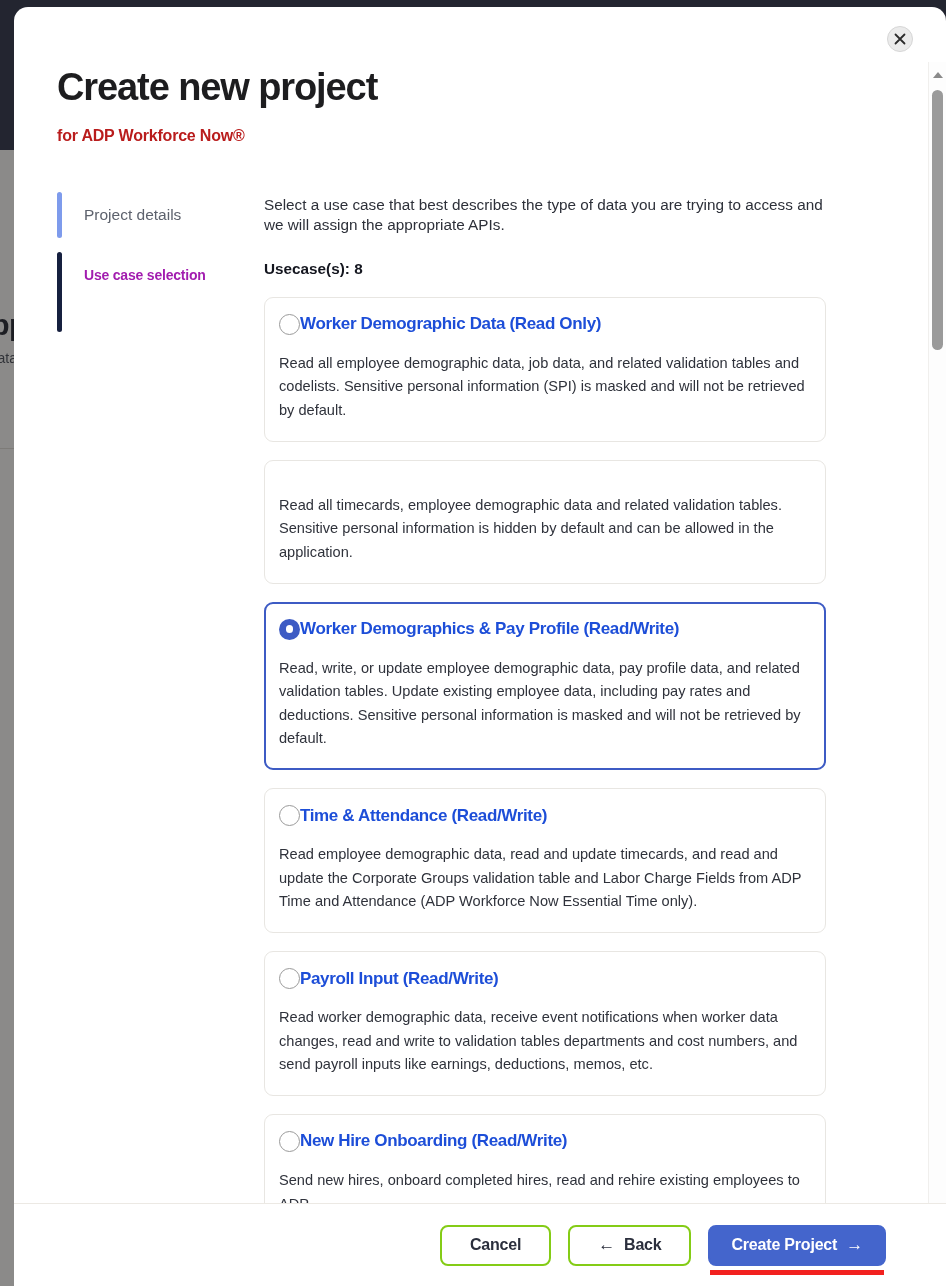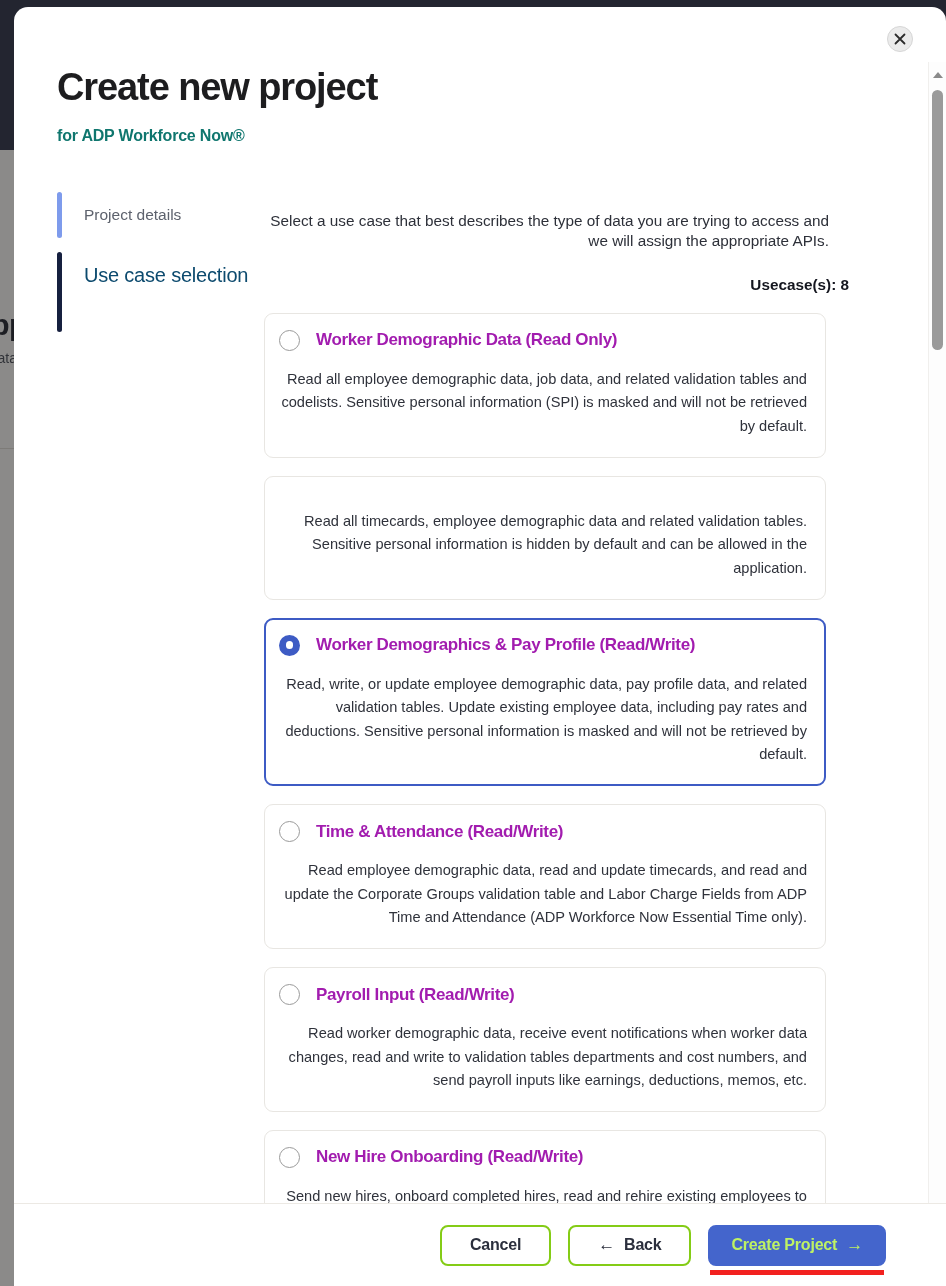--- a/index.html
+++ b/index.html
@@ -58,35 +58,35 @@
   }
   .close-btn svg { display: block; }
 
   .modal-header { position: absolute; left: 43px; top: 60px; }
   .modal-title {
     font-size: 38px; font-weight: 800; color: #1d1d1f;
     letter-spacing: -1.1px; line-height: 1.1;
   }
   .modal-subtitle {
     margin-top: 18px;
-    font-size: 16px; font-weight: 700; color: #0f766e; letter-spacing: -0.2px;
+    font-size: 16px; font-weight: 700; color: #b91c1c; letter-spacing: -0.2px;
   }
 
   
   .steps { position: absolute; left: 43px; top: 185px; width: 210px; }
   .step { display: flex; align-items: flex-start; margin-bottom: 14px; }
   .step-bar { width: 5px; border-radius: 3px; flex: none; }
   .step-1 .step-bar { height: 46px; background: #7e9bec; }
   .step-2 .step-bar { height: 80px; background: #16203f; }
   .step-label { margin-left: 22px; font-size: 15.5px; line-height: 46px; }
   .step-1 .step-label { color: #5d626d; font-weight: 400; }
-  .step-2 .step-label { color: #0c4a6e; font-weight: 400; font-size: 20px; letter-spacing: -0.2px; }
-
-  
-  .content { position: absolute; left: 250px; top: 204px; width: 585px; text-align: right; }
+  .step-2 .step-label { color: #a21caf; font-weight: 700; font-size: 14px; letter-spacing: -0.2px; }
+
+  
+  .content { position: absolute; left: 250px; top: 188px; width: 585px; }
   .intro {
     font-size: 15.3px; color: #2d3039; line-height: 1.33;
     width: 565px;
   }
   .usecase-count {
     margin-top: 24px; font-size: 15.3px; font-weight: 700; color: #14161f;
   }
 
   .cards { margin-top: 19px; }
   .card {
@@ -107,22 +107,22 @@
     cursor: pointer;
   }
   .radio.on {
     border: none; background: #3d5bc4;
     display: flex; align-items: center; justify-content: center;
   }
   .radio.on::after {
     content: ""; width: 7.5px; height: 7.5px; border-radius: 50%; background: #fff;
   }
   .card-title {
-    margin-left: 16px;
-    font-size: 17px; font-weight: 700; color: #a21caf; letter-spacing: -0.35px;
+    margin-left: 0;
+    font-size: 17px; font-weight: 700; color: #1d4ed8; letter-spacing: -0.35px;
   }
   .card-desc {
     margin-top: 17px; margin-left: 0;
     font-size: 14.6px; color: #2f323b; line-height: 1.62;
   }
 
   
   .scroll-viewport {
     position: absolute; left: 0; top: 0; width: 916px; height: 1196px;
     overflow: hidden;
@@ -163,21 +163,21 @@
     border-radius: 8px; font-size: 16px; font-weight: 700;
     letter-spacing: -0.2px; cursor: pointer;
     display: flex; align-items: center; justify-content: center;
     font-family: "Liberation Sans", sans-serif;
   }
   .btn-outline {
     background: #fff; border: 2px solid #84cc16; color: #2b2f3d;
     height: 41px; padding: 0 28px;
   }
   .btn-primary {
-    background: #4465cc; border: 2px solid #4465cc; color: #bef264;
+    background: #4465cc; border: 2px solid #4465cc; color: #ffffff;
     height: 41px; padding: 0 21px; position: relative;
   }
   .btn .arr { margin-left: 9px; font-size: 17px; }
   .btn .arr-l { margin-right: 9px; font-size: 17px; }
   .red-underline {
     position: absolute; left: 0; bottom: -11px; width: 100%; height: 5px;
     background: #f2211f;
   }
 </style>
 </head>

